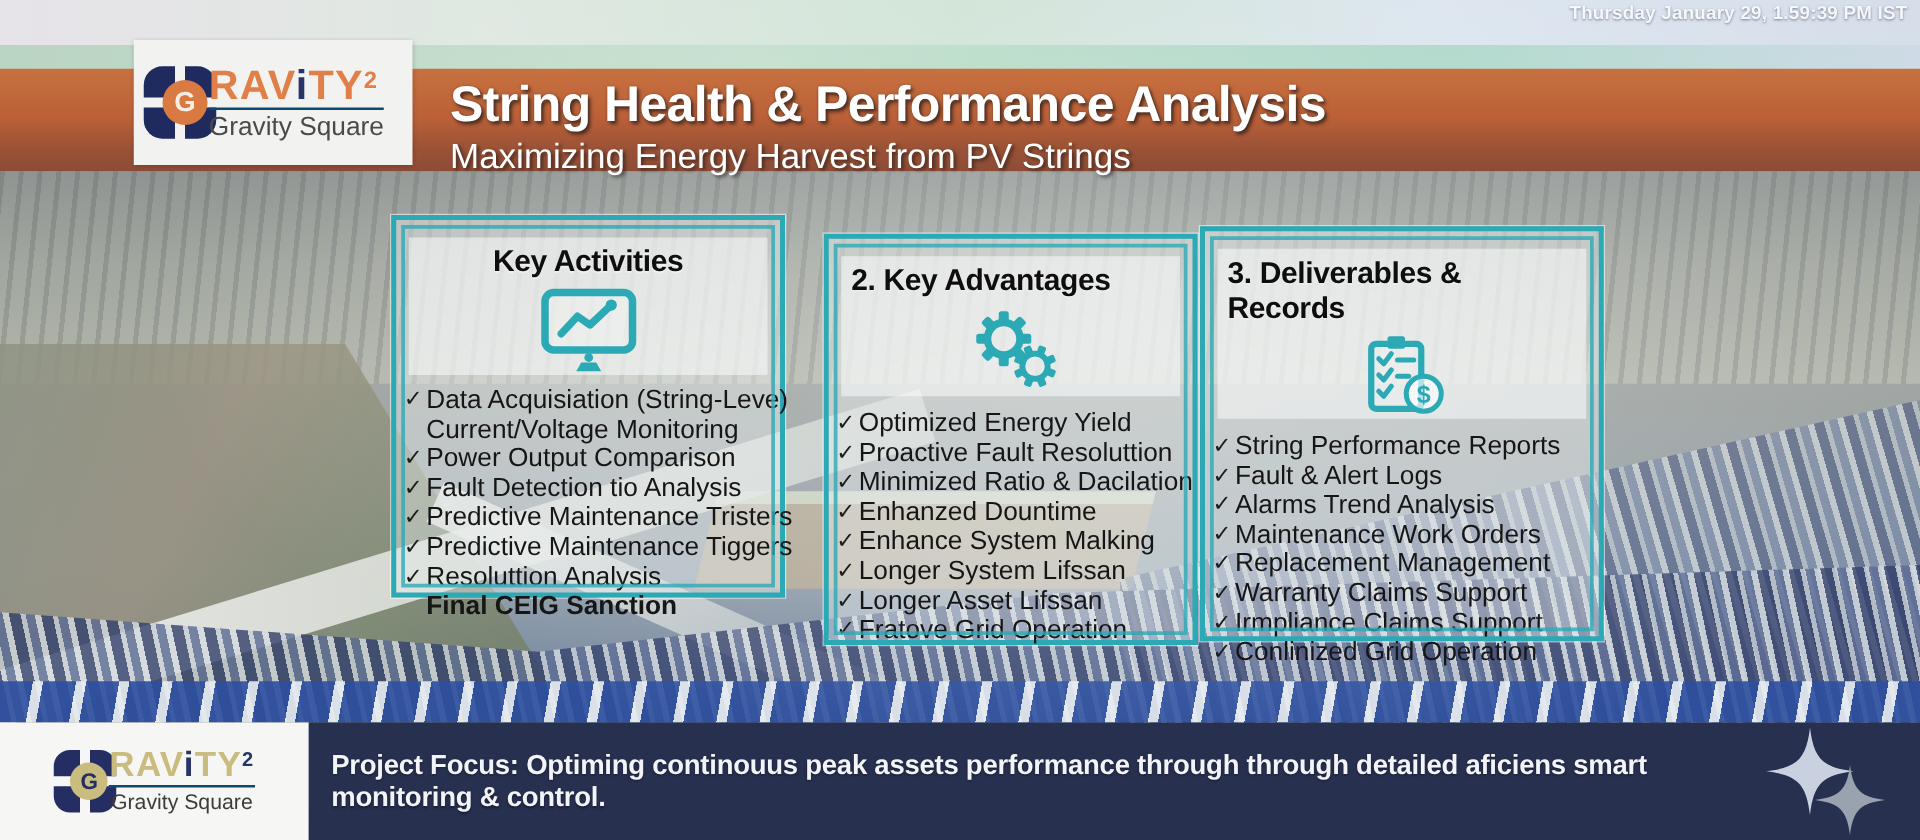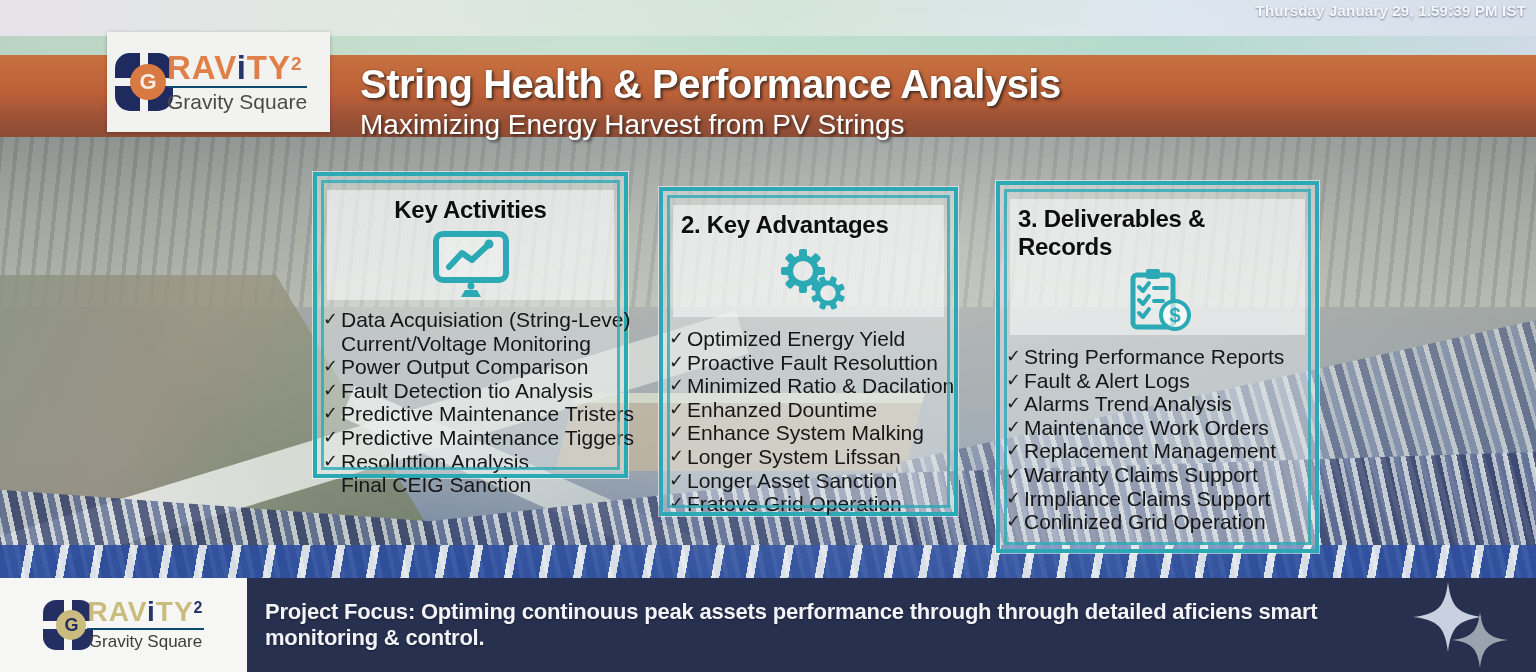--- a/index.html
+++ b/index.html
@@ -71,32 +71,32 @@
   .footer-logo .logo-rav-line { font-size:28px; }
   .footer-logo .logo-sup { font-size:16px; vertical-align:8px; }
   .footer-logo .logo-tagline { font-size:17px; color:#3c3c3a; }
 
   
   .card { position:absolute; border:4px solid #2BA9B5; background:rgba(236,241,241,.42);
     box-shadow:0 0 0 1px rgba(255,255,255,.55); }
   .card::before { content:""; position:absolute; inset:4px; border:3px solid rgba(43,169,181,.8); pointer-events:none; }
   .card1 { left:313px; top:172px; width:315px; height:306px; }
   .card2 { left:659px; top:187px; width:299px; height:329px; }
-  .card3 { left:996px; top:181px; width:323px; height:372px; }
+  .card3 { left:960px; top:181px; width:323px; height:332px; }
   .card-head { margin:14px 10px 0; background:rgba(250,252,252,.55); padding:6px 4px 2px; }
   .card1 .card-head { text-align:center; }
   .card2 .card-head, .card3 .card-head { text-align:left; padding-left:8px; }
   .card-title { font-size:24px; font-weight:bold; color:#0e0e0e; letter-spacing:-.3px;
     text-shadow:0 1px 1px rgba(255,255,255,.5); }
   .card-icon { display:flex; justify-content:center; margin-top:6px; }
   .card-list { list-style:none; padding:0 6px; margin-top:10px; }
   .card1 .card-list { margin-top:8px; }
   .card-list li { font-size:21px; line-height:23.6px; color:#161616; white-space:nowrap; display:flex; }
   .mark { flex:0 0 18px; font-size:18px; color:#1c1c1c; }
-  .item-bold .item-text { font-weight:normal; }
+  .item-bold .item-text { font-weight:bold; }
 
   
   .footer-white { position:absolute; left:0; top:578px; width:247px; height:94px; background:#f6f6f4;
     display:flex; align-items:center; justify-content:center; }
   .footer-bar { position:absolute; left:247px; top:578px; width:1289px; height:94px; background:#27304f;
     display:flex; align-items:center; padding-left:18px; }
   .footer-text { font-size:22px; font-weight:bold; color:#f2f4f8; letter-spacing:-.2px;
     text-shadow:0 1px 2px rgba(0,0,0,.4); max-width:1140px; }
   .sparkles { position:absolute; right:26px; top:582px; }
 </style>
@@ -237,21 +237,21 @@
     <li>
         <span class="mark">✓</span>
         <span class="item-text">Enhance System Malking</span>
       </li>
     <li>
         <span class="mark">✓</span>
         <span class="item-text">Longer System Lifssan</span>
       </li>
     <li>
         <span class="mark">✓</span>
-        <span class="item-text">Longer Asset Sanction</span>
+        <span class="item-text">Longer Asset Lifssan</span>
       </li>
     <li>
         <span class="mark">✓</span>
         <span class="item-text">Fratove Grid Operation</span>
       </li>
   </ul>
 </div>
 
 <div class="card card3">
   <div class="card-head">

